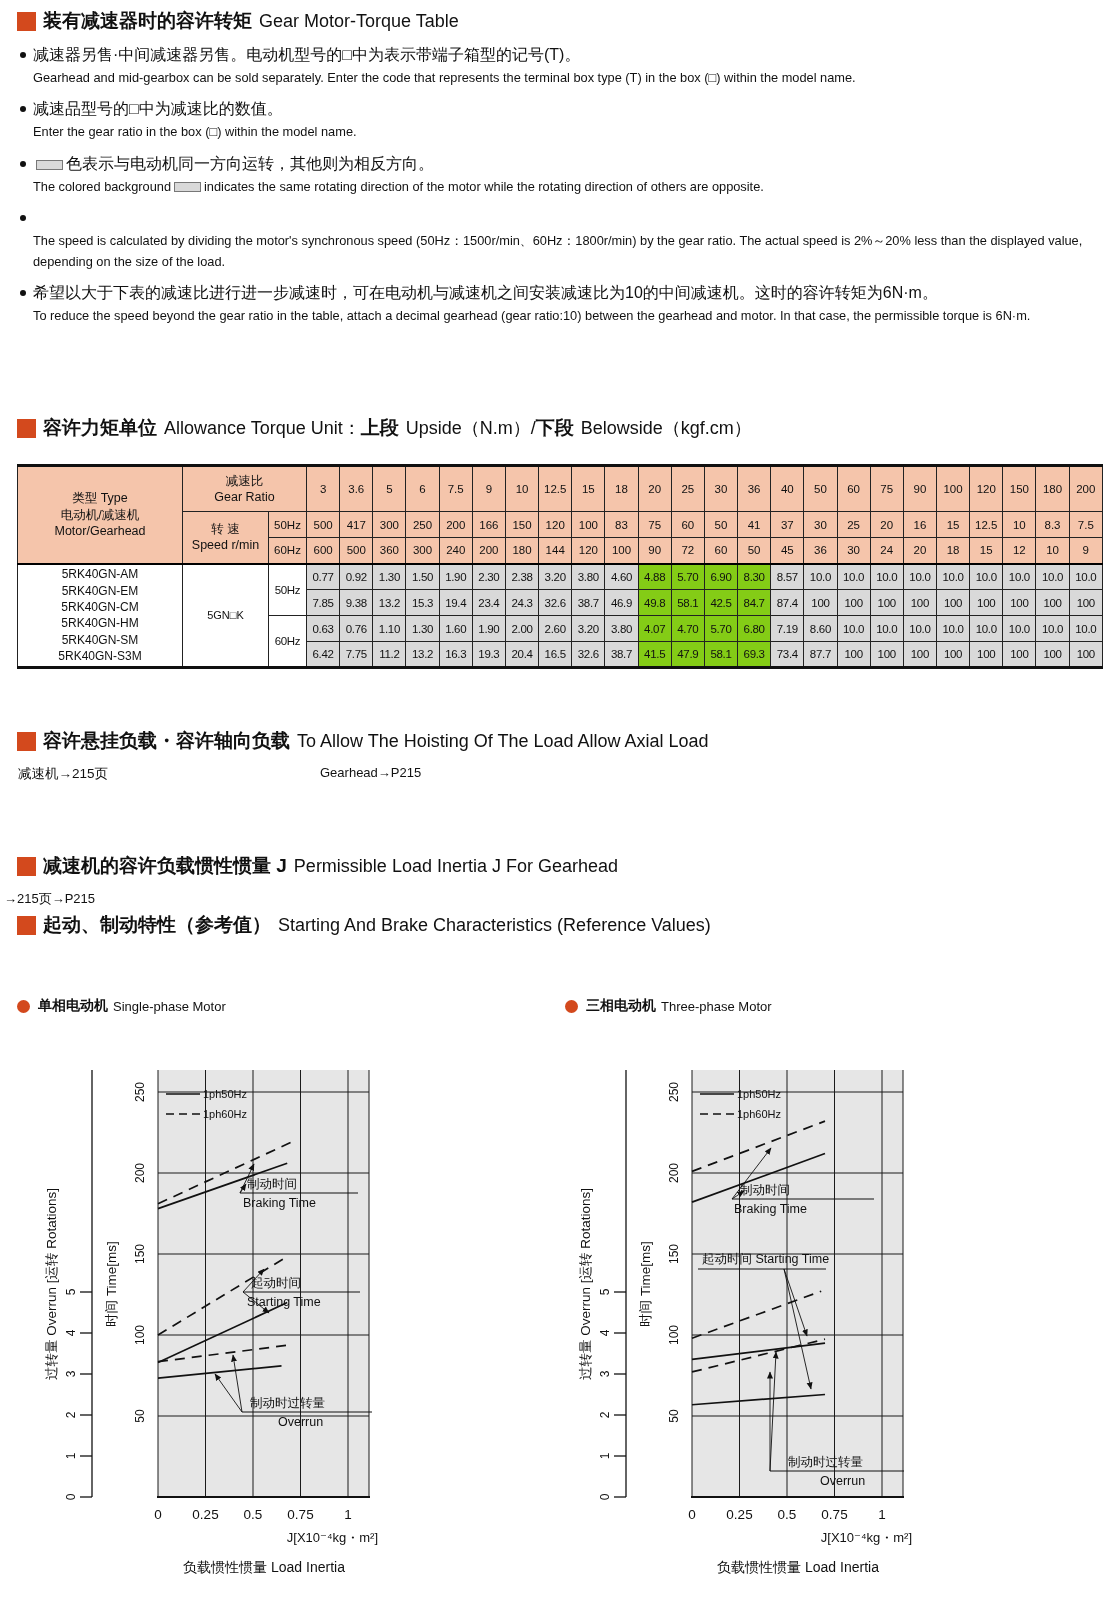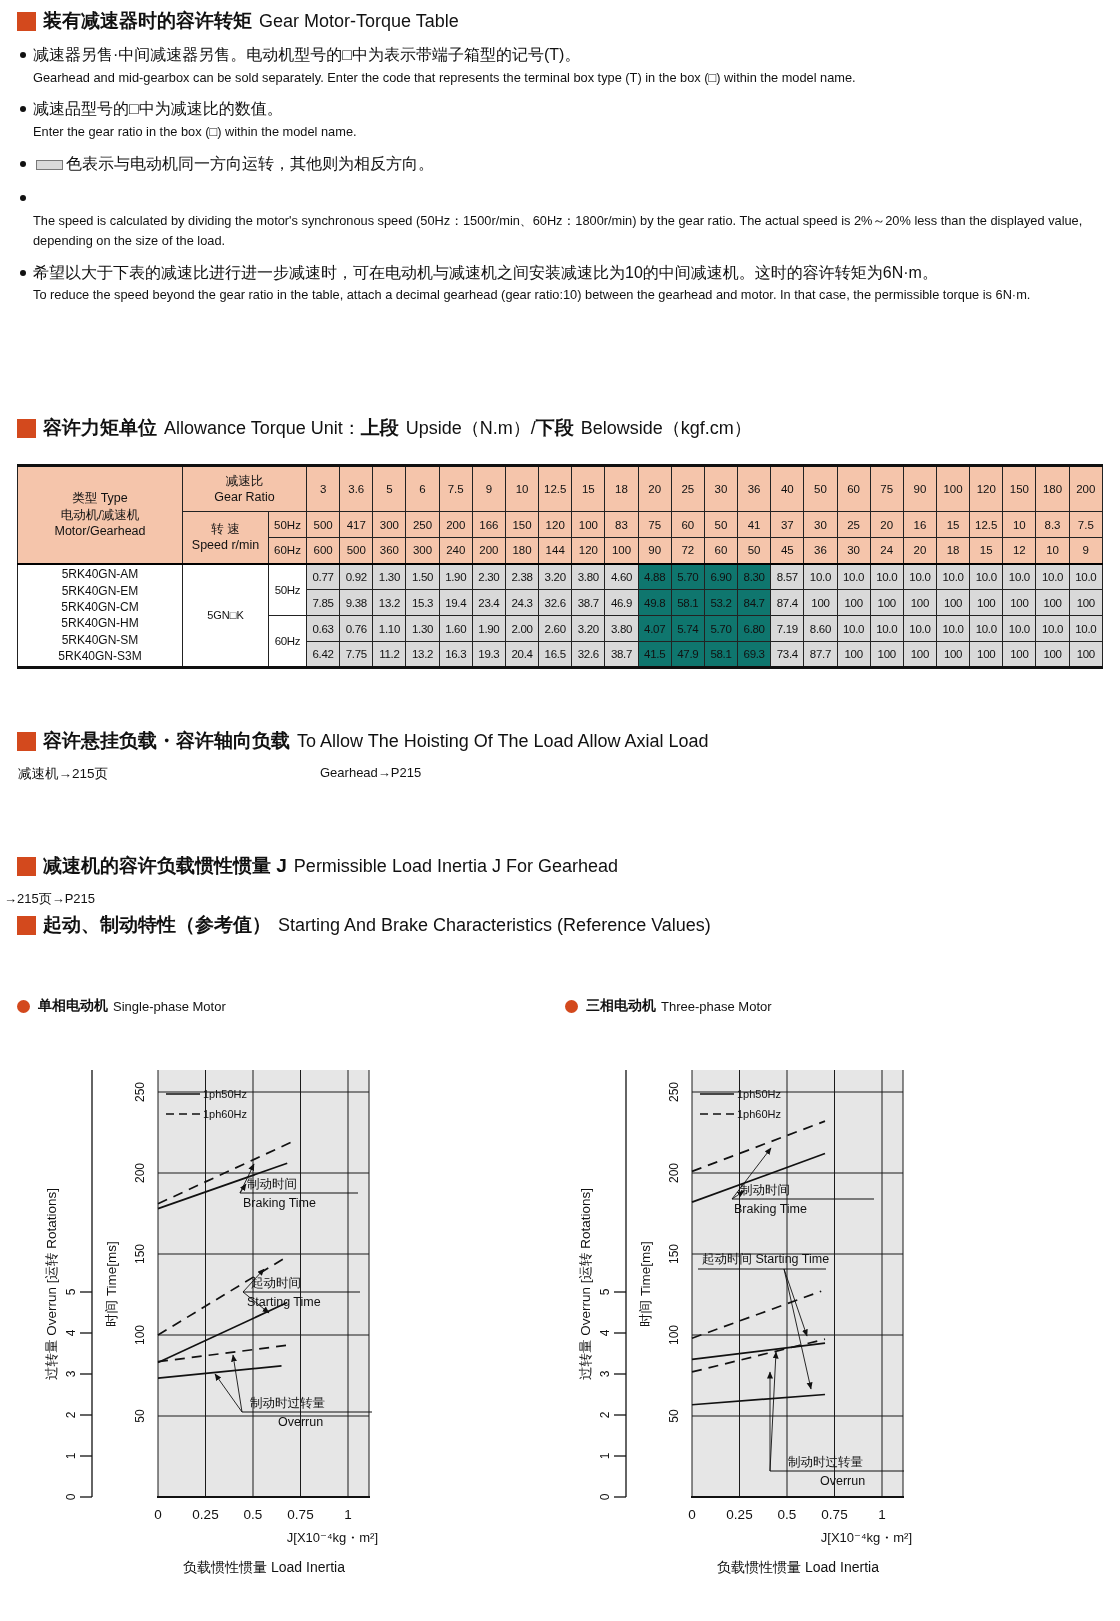--- a/index.html
+++ b/index.html
@@ -32,21 +32,21 @@
   #tbl-wrap{position:absolute;top:464px;left:17px;}
   table.tq{border-collapse:collapse;table-layout:fixed;width:1086px;font-size:11.5px;
     border-top:3px solid #101010;border-bottom:3px solid #101010;}
   table.tq th,table.tq td{border:1px solid #222;text-align:center;vertical-align:middle;padding:0;font-weight:normal;}
   table.tq thead th{background:var(--hdr);}
   table.tq thead tr:nth-child(1) th{height:46px;}
   table.tq thead tr:nth-child(2) th,table.tq thead tr:nth-child(3) th{height:26px;}
   table.tq tbody td{height:26px;letter-spacing:-0.3px;}
   table.tq tbody tr:first-child td{border-top:2px solid #000000;}
   td.g{background:var(--same);}
-  td.w{background:#0f766e;}
+  td.w{background:#84cc16;}
   td.lab{background:#fff;letter-spacing:0;}
   .models{font-size:12px;line-height:1.36;letter-spacing:0 !important;}
   .ghcode{font-size:11px;letter-spacing:0 !important;}
   .hd2{line-height:1.3;font-size:12.5px;}
   
   .tworow{position:absolute;left:18px;font-size:13.5px;line-height:2.05;}
   .tworow .r{display:flex;}
   .tworow .c1{width:302px;}
   .tworow .c2{font-size:13px;}
   .ref{position:absolute;left:4px;font-size:13px;}
@@ -73,20 +73,21 @@
   <div class="note">
     <div class="nzh"><span class="dot"></span><span>减速器另售·中间减速器另售。电动机型号的□中为表示带端子箱型的记号(T)。</span></div>
     <div class="nen">Gearhead and mid-gearbox can be sold separately. Enter the code that represents the terminal box type (T) in the box (□) within the model name.</div>
   </div>
   <div class="note">
     <div class="nzh"><span class="dot"></span><span>减速品型号的□中为减速比的数值。</span></div>
     <div class="nen">Enter the gear ratio in the box (□) within the model name.</div>
   </div>
   <div class="note">
     <div class="nzh"><span class="dot"></span><span class="swatch"></span><span>色表示与电动机同一方向运转，其他则为相反方向。</span></div>
+    <div class="nen"><span>The colored background</span><span class="swatch"></span><span>indicates the same rotating direction of the motor while the rotating direction of others are opposite.</span></div>
   </div>
   <div class="note">
     <div class="nzh"><span class="dot"></span></div>
     <div class="nen">The speed is calculated by dividing the motor's synchronous speed (50Hz：1500r/min、60Hz：1800r/min) by the gear ratio. The actual speed is 2%～20% less than the displayed value, depending on the size of the load.</div>
   </div>
   <div class="note">
     <div class="nzh"><span class="dot"></span><span>希望以大于下表的减速比进行进一步减速时，可在电动机与减速机之间安装减速比为10的中间减速机。这时的容许转矩为6N·m。</span></div>
     <div class="nen">To reduce the speed beyond the gear ratio in the table, attach a decimal gearhead (gear ratio:10) between the gearhead and motor. In that case, the permissible torque is 6N·m.</div>
   </div>
 </div>
@@ -253,21 +254,21 @@
           <td class="g">13.2</td>
           <td class="g">15.3</td>
           <td class="g">19.4</td>
           <td class="g">23.4</td>
           <td class="g">24.3</td>
           <td class="g">32.6</td>
           <td class="g">38.7</td>
           <td class="g">46.9</td>
           <td class="w">49.8</td>
           <td class="w">58.1</td>
-          <td class="w">53.2</td>
+          <td class="w">42.5</td>
           <td class="w">84.7</td>
           <td class="g">87.4</td>
           <td class="g">100</td>
           <td class="g">100</td>
           <td class="g">100</td>
           <td class="g">100</td>
           <td class="g">100</td>
           <td class="g">100</td>
           <td class="g">100</td>
           <td class="g">100</td>
@@ -279,21 +280,21 @@
           <td class="g">0.76</td>
           <td class="g">1.10</td>
           <td class="g">1.30</td>
           <td class="g">1.60</td>
           <td class="g">1.90</td>
           <td class="g">2.00</td>
           <td class="g">2.60</td>
           <td class="g">3.20</td>
           <td class="g">3.80</td>
           <td class="w">4.07</td>
-          <td class="w">5.74</td>
+          <td class="w">4.70</td>
           <td class="w">5.70</td>
           <td class="w">6.80</td>
           <td class="g">7.19</td>
           <td class="g">8.60</td>
           <td class="g">10.0</td>
           <td class="g">10.0</td>
           <td class="g">10.0</td>
           <td class="g">10.0</td>
           <td class="g">10.0</td>
           <td class="g">10.0</td>

